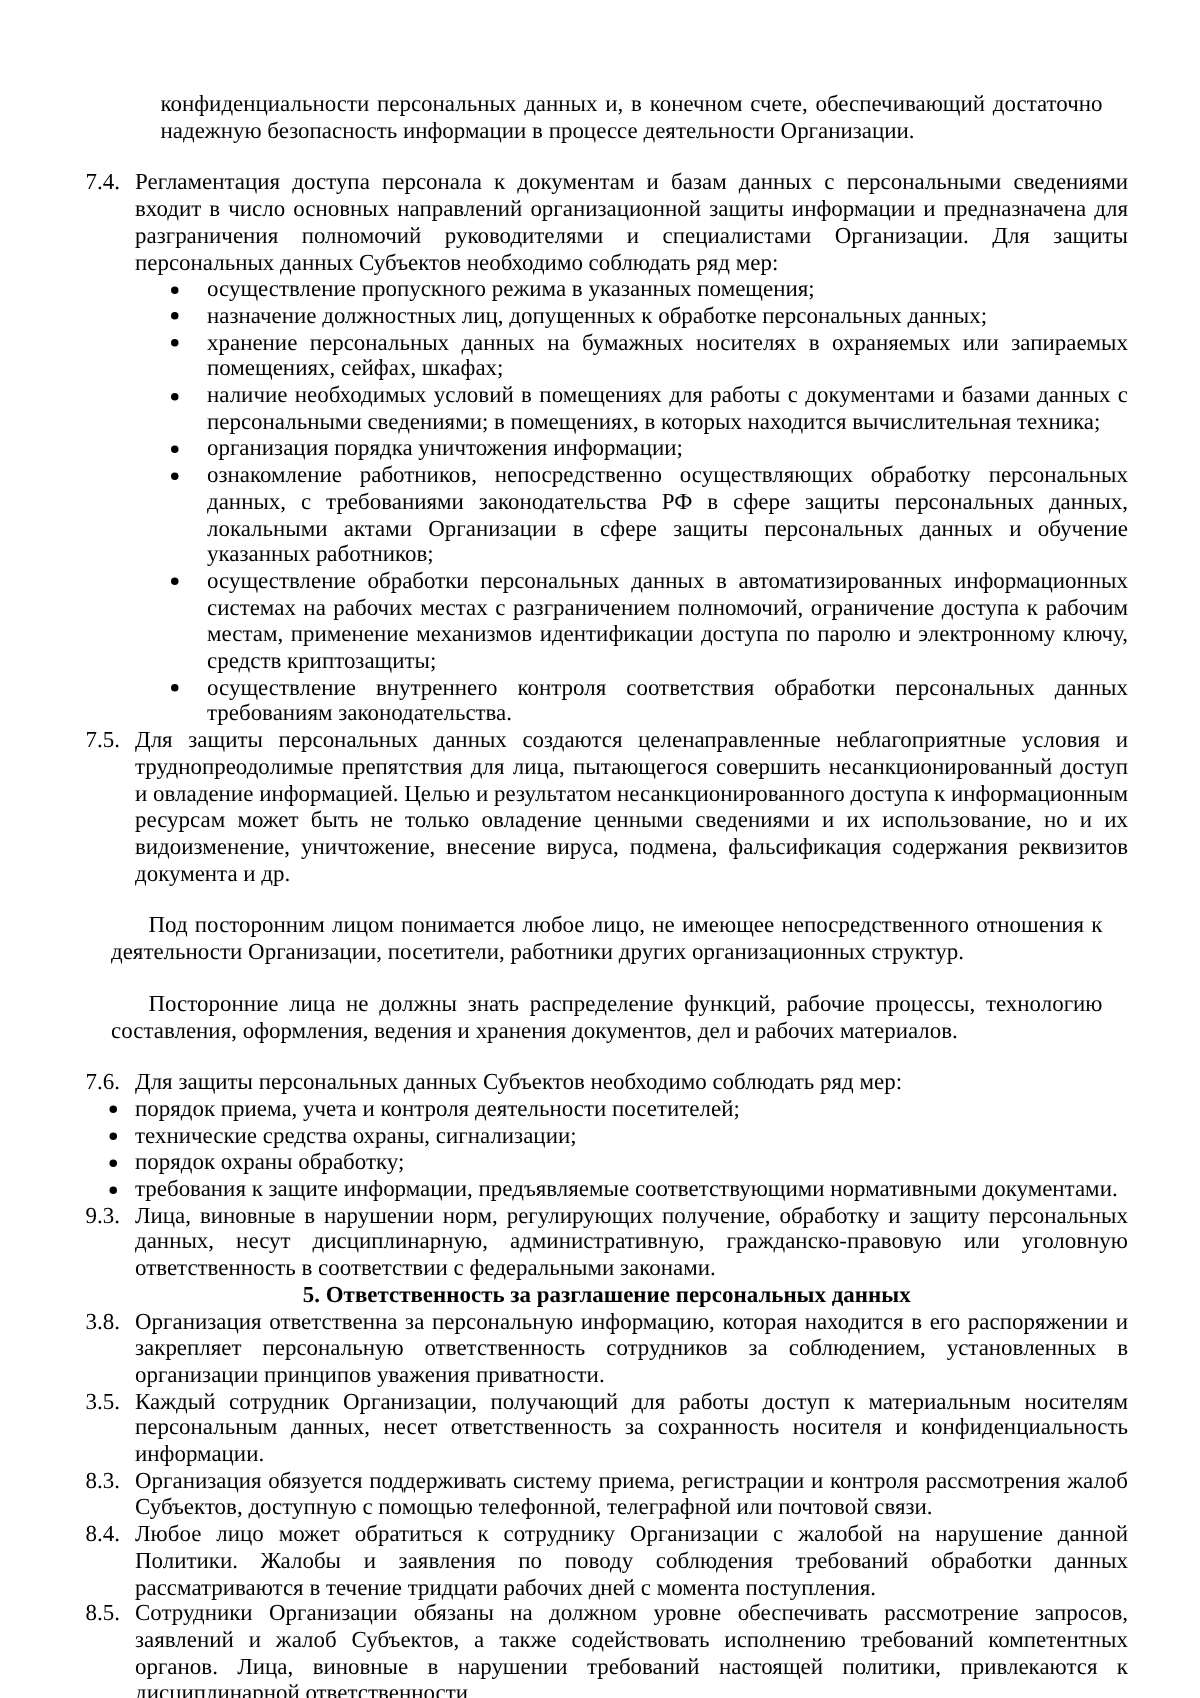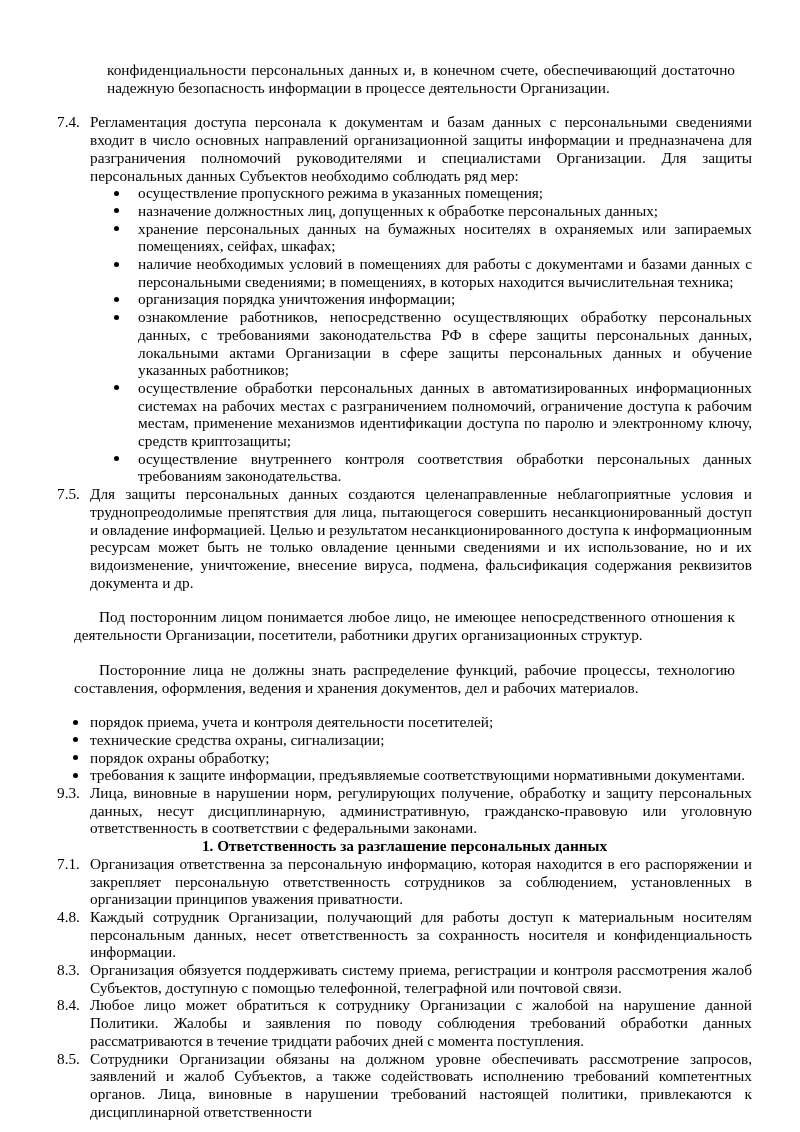--- a/index.html
+++ b/index.html
@@ -89,39 +89,42 @@
     <li><span class="dot"></span><span>осуществление обработки персональных данных в автоматизированных информационных системах на рабочих местах с разграничением полномочий, ограничение доступа к рабочим местам, применение механизмов идентификации доступа по паролю и электронному ключу, средств криптозащиты;</span></li>
     <li><span class="dot"></span><span>осуществление внутреннего контроля соответствия обработки персональных данных требованиям законодательства.</span></li>
   </ul>
 
   <div class="clause">
     <span class="num">7.5.</span><span>Для защиты персональных данных создаются целенаправленные неблагоприятные условия и труднопреодолимые препятствия для лица, пытающегося совершить несанкционированный доступ и овладение информацией. Целью и результатом несанкционированного доступа к информационным ресурсам может быть не только овладение ценными сведениями и их использование, но и их видоизменение, уничтожение, внесение вируса, подмена, фальсификация содержания реквизитов документа и др.</span>
   </div>
   <p class="subpara">Под посторонним лицом понимается любое лицо, не имеющее непосредственного отношения к деятельности Организации, посетители, работники других организационных структур.</p>
   <p class="subpara">Посторонние лица не должны знать распределение функций, рабочие процессы, технологию составления, оформления, ведения и хранения документов, дел и рабочих материалов.</p>
 
+  <div class="clause">
+    <span class="num">7.6.</span><span>Для защиты персональных данных Субъектов необходимо соблюдать ряд мер:</span>
+  </div>
 
   <ul class="blist shallow">
     <li><span class="dot"></span><span>порядок приема, учета и контроля деятельности посетителей;</span></li>
     <li><span class="dot"></span><span>технические средства охраны, сигнализации;</span></li>
     <li><span class="dot"></span><span>порядок охраны обработку;</span></li>
     <li><span class="dot"></span><span>требования к защите информации, предъявляемые соответствующими нормативными документами.</span></li>
   </ul>
 
   <div class="clause">
     <span class="num">9.3.</span><span>Лица, виновные в нарушении норм, регулирующих получение, обработку и защиту персональных данных, несут дисциплинарную, административную, гражданско-правовую или уголовную ответственность в соответствии с федеральными законами.</span>
   </div>
 
-  <p class="h8">1. Ответственность за разглашение персональных данных</p>
+  <p class="h8">5. Ответственность за разглашение персональных данных</p>
 
   <div class="clause">
-    <span class="num">7.1.</span><span>Организация ответственна за персональную информацию, которая находится в его распоряжении и закрепляет персональную ответственность сотрудников за соблюдением, установленных в организации принципов уважения приватности.</span>
+    <span class="num">3.8.</span><span>Организация ответственна за персональную информацию, которая находится в его распоряжении и закрепляет персональную ответственность сотрудников за соблюдением, установленных в организации принципов уважения приватности.</span>
   </div>
   <div class="clause">
-    <span class="num">4.8.</span><span>Каждый сотрудник Организации, получающий для работы доступ к материальным носителям персональным данных, несет ответственность за сохранность носителя и конфиденциальность информации.</span>
+    <span class="num">3.5.</span><span>Каждый сотрудник Организации, получающий для работы доступ к материальным носителям персональным данных, несет ответственность за сохранность носителя и конфиденциальность информации.</span>
   </div>
   <div class="clause">
     <span class="num">8.3.</span><span>Организация обязуется поддерживать систему приема, регистрации и контроля рассмотрения жалоб Субъектов, доступную с помощью телефонной, телеграфной или почтовой связи.</span>
   </div>
   <div class="clause">
     <span class="num">8.4.</span><span>Любое лицо может обратиться к сотруднику Организации с жалобой на нарушение данной Политики. Жалобы и заявления по поводу соблюдения требований обработки данных рассматриваются в течение тридцати рабочих дней с момента поступления.</span>
   </div>
   <div class="clause">
     <span class="num">8.5.</span><span>Сотрудники Организации обязаны на должном уровне обеспечивать рассмотрение запросов, заявлений и жалоб Субъектов, а также содействовать исполнению требований компетентных органов. Лица, виновные в нарушении требований настоящей политики, привлекаются к дисциплинарной ответственности</span>
   </div>

